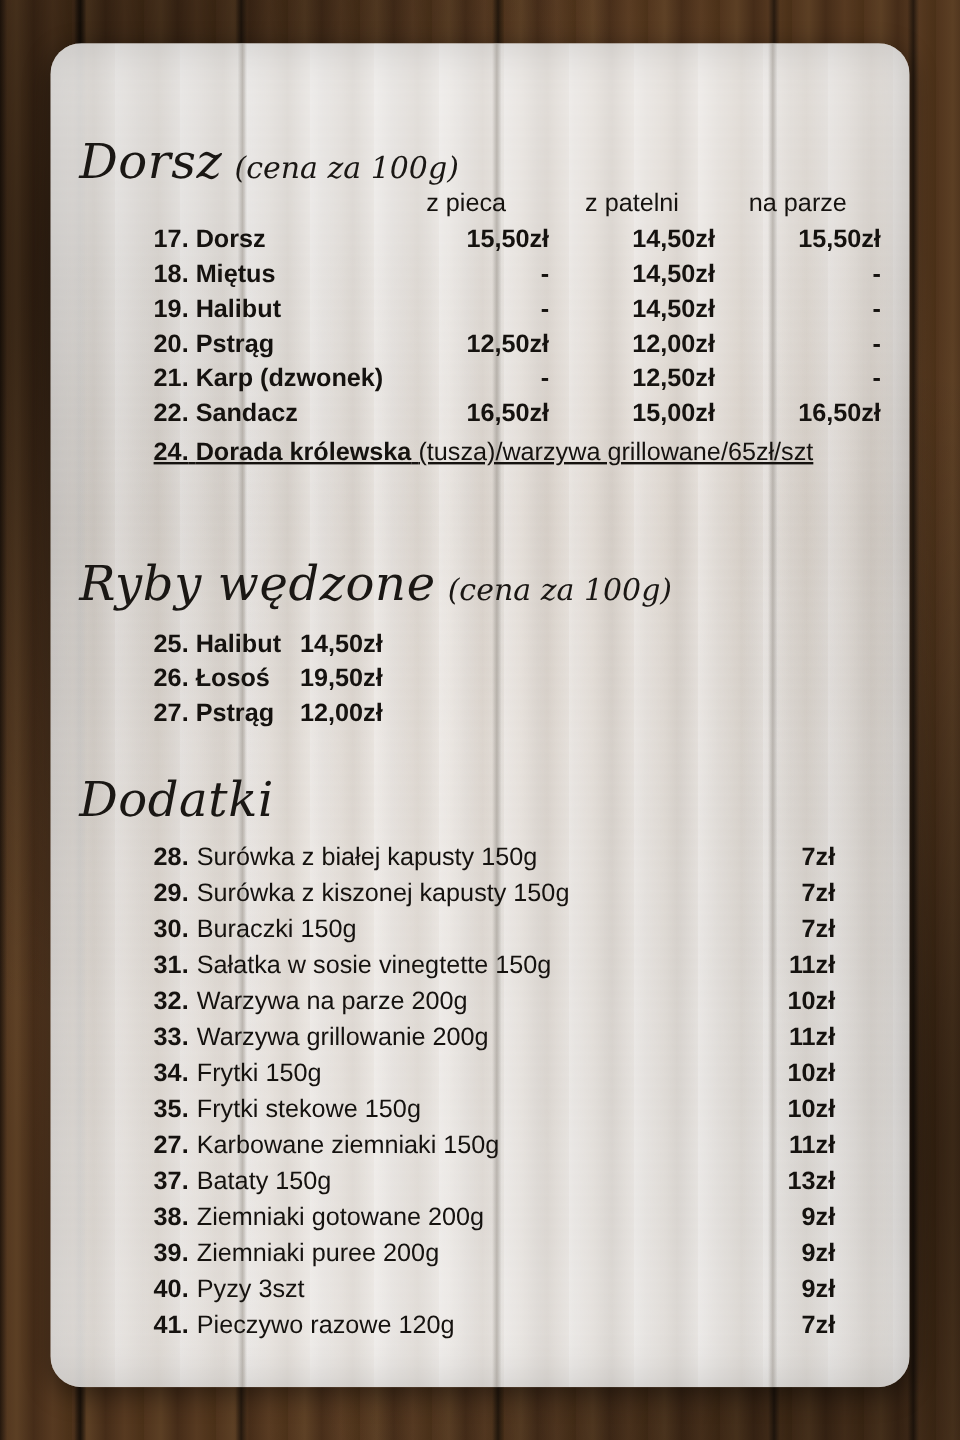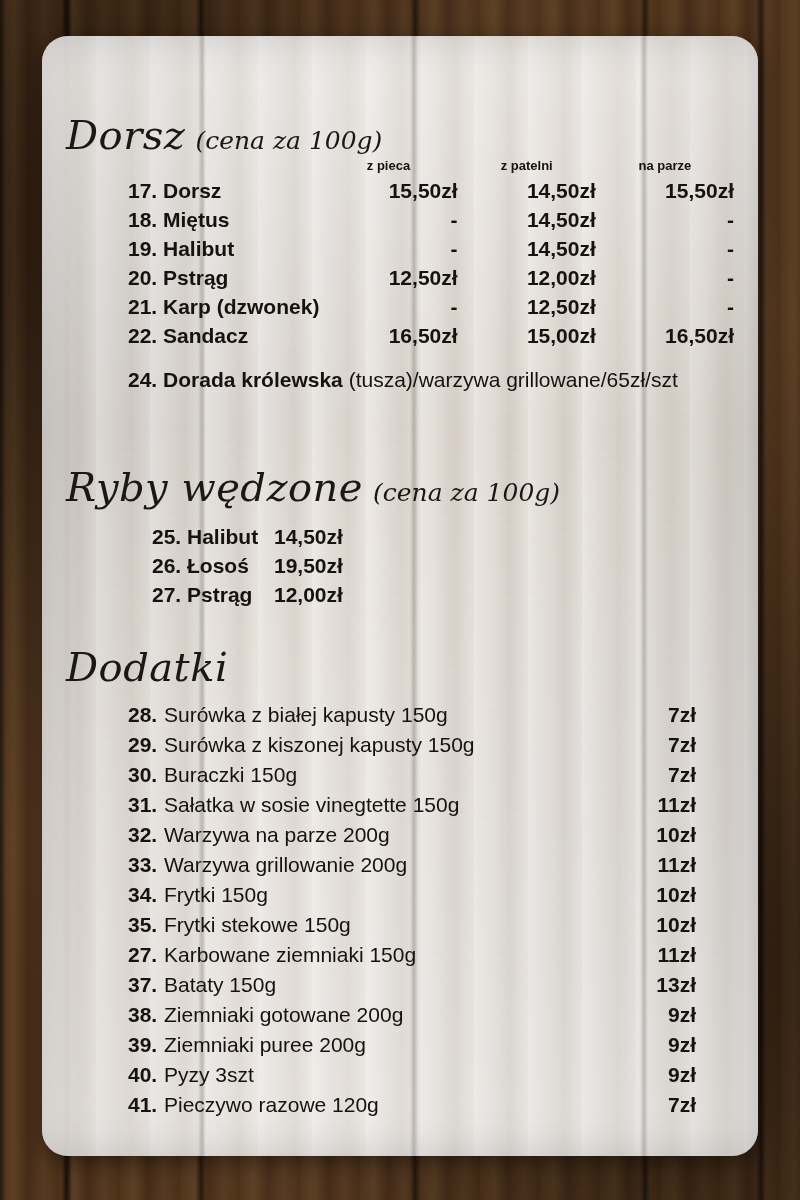--- a/index.html
+++ b/index.html
@@ -109,61 +109,61 @@
 
   
   .fish-table {
     width: 100%;
     border-collapse: collapse;
     font-size: 21px;
     font-weight: bold;
     color: #15120f;
   }
   .fish-table th {
-    font-size: 13px;
-    font-weight: bold;
+    font-size: 21px;
+    font-weight: normal;
     text-align: center;
     padding: 2px 0 3px 0;
   }
   .fish-table td {
     padding: 2.5px 0;
     white-space: nowrap;
   }
   .fish-table td.name {
     text-align: left;
     padding-left: 62px;
   }
   .fish-table td.price {
     text-align: right;
     width: 150px;
   }
   .fish-table th.blank { width: auto; }
   .fish-table th.col { width: 150px; }
 
   .dorada {
-    margin-top: 18px;
+    margin-top: 6px;
     padding-left: 62px;
     font-size: 21px;
     color: #15120f;
+    text-decoration: underline;
   }
   .dorada b { font-weight: bold; }
   .dorada .light { font-weight: normal; }
 
   
   .smoked-list {
     margin-top: 14px;
     padding-left: 62px;
     font-size: 21px;
     font-weight: bold;
     color: #15120f;
   }
   .smoked-row {
     display: flex;
     padding: 2.5px 0;
-    margin-left: 24px;
   }
   .smoked-row .nm { width: 122px; }
   .smoked-row .pr { }
 
   
   .sides-list {
     margin-top: 12px;
     font-size: 21px;
     color: #15120f;
   }

